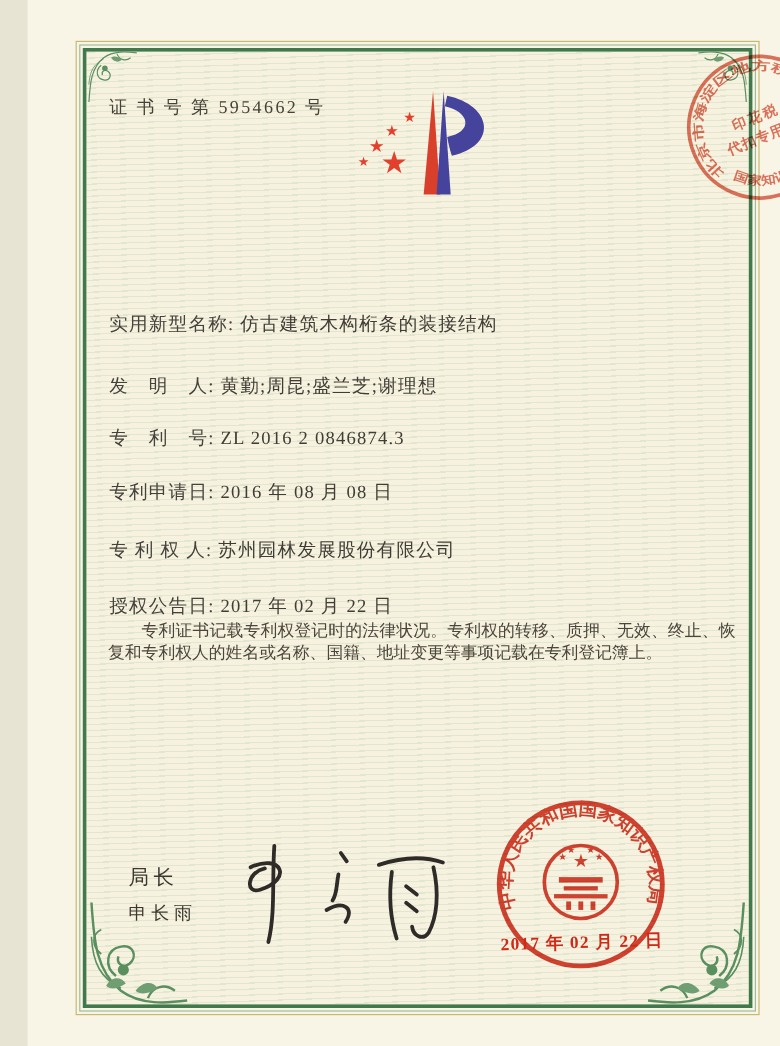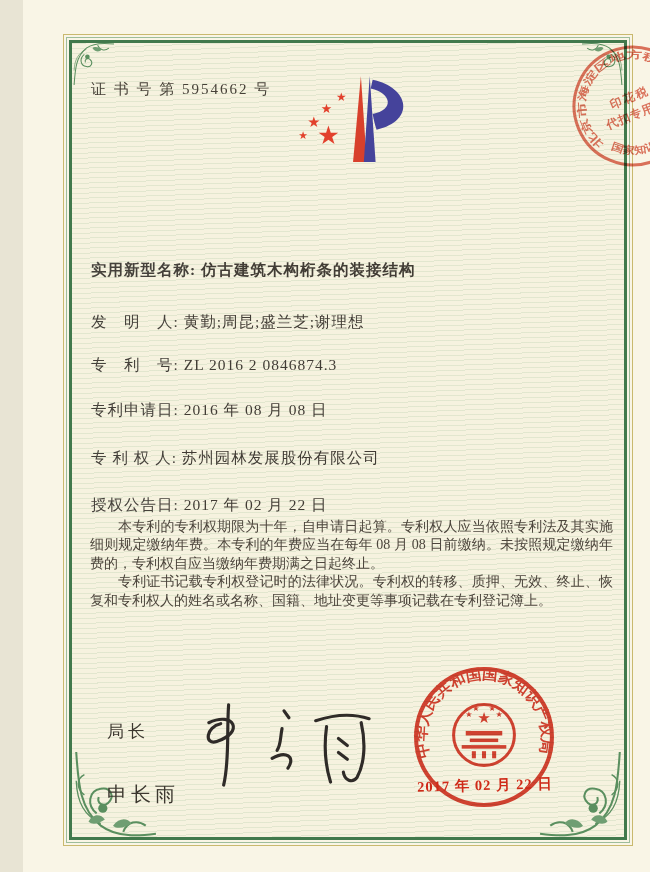--- a/index.html
+++ b/index.html
@@ -39,37 +39,37 @@
   .title{
     position:absolute;left:0;top:176px;width:100%;text-align:center;
     font-size:37px;font-weight:bold;letter-spacing:8px;color:#33302a;
   }
 
   
   .fields{position:absolute;left:68px;top:260px;right:66px;font-size:15.5px;color:#44403a;}
   .frow{position:absolute;left:0;right:0;white-space:nowrap;letter-spacing:1px;}
   .frow .lab{color:#45413b;}
   .frow .val{color:#413c35;}
-  .frow:nth-child(1){top:0;font-weight:bold;}
+  .frow:nth-child(1){top:0;}
   .frow:nth-child(2){top:52px;}
   .frow:nth-child(3){top:95px;}
   .frow:nth-child(4){top:140px;}
   .frow:nth-child(5){top:188px;}
   .frow:nth-child(6){top:235px;}
 
   
   .body-text{
     position:absolute;left:67px;right:60px;top:518px;
     font-size:14px;line-height:18.4px;text-align:justify;color:#4c453c;
   }
   .body-text p{margin:0;text-indent:2em;}
 
   
   .official-title{position:absolute;left:84px;top:720px;font-size:17px;letter-spacing:4px;color:#3c372f;}
-  .official-name{position:absolute;left:84px;top:781px;font-size:20px;letter-spacing:4px;color:#3c372f;}
+  .official-name{position:absolute;left:84px;top:752px;font-size:15px;letter-spacing:4px;color:#3c372f;}
   .signature{position:absolute;left:168px;top:688px;width:188px;height:106px;}
 
   
   .seal{position:absolute;left:388px;top:664px;width:146px;height:146px;opacity:.9;mix-blend-mode:multiply;}
   .seal-date{
     position:absolute;left:392px;top:776px;width:140px;text-align:center;
     font-size:14.5px;letter-spacing:1px;color:#cf2a18;font-weight:bold;
     transform:rotate(-1.5deg);
   }
 
@@ -175,21 +175,20 @@
       <span class="lab">专 利 权 人:</span>
       <span class="val">苏州园林发展股份有限公司</span>
     </div>
     <div class="frow">
       <span class="lab">授权公告日:</span>
       <span class="val">2017 年 02 月 22 日</span>
     </div>
   </div>
 
   <div class="body-text">
-    <p>本专利的专利权期限为十年，自申请日起算。专利权人应当依照专利法及其实施细则规定缴纳年费。本专利的年费应当在每年 08 月 08 日前缴纳。未按照规定缴纳年费的，专利权自应当缴纳年费期满之日起终止。</p>
     <p>专利证书记载专利权登记时的法律状况。专利权的转移、质押、无效、终止、恢复和专利权人的姓名或名称、国籍、地址变更等事项记载在专利登记簿上。</p>
   </div>
 
   <div class="official-title">局长</div>
   <div class="official-name">申长雨</div>
 
   <svg class="signature" viewBox="0 0 190 105">
     <g fill="none" stroke="#2f2b28" stroke-width="3.2" stroke-linecap="round">
       <path d="M38,16 C36,45 39,72 33,97"></path>
       <path d="M18,34 C44,22 54,44 26,53 C13,57 15,38 30,35"></path>

